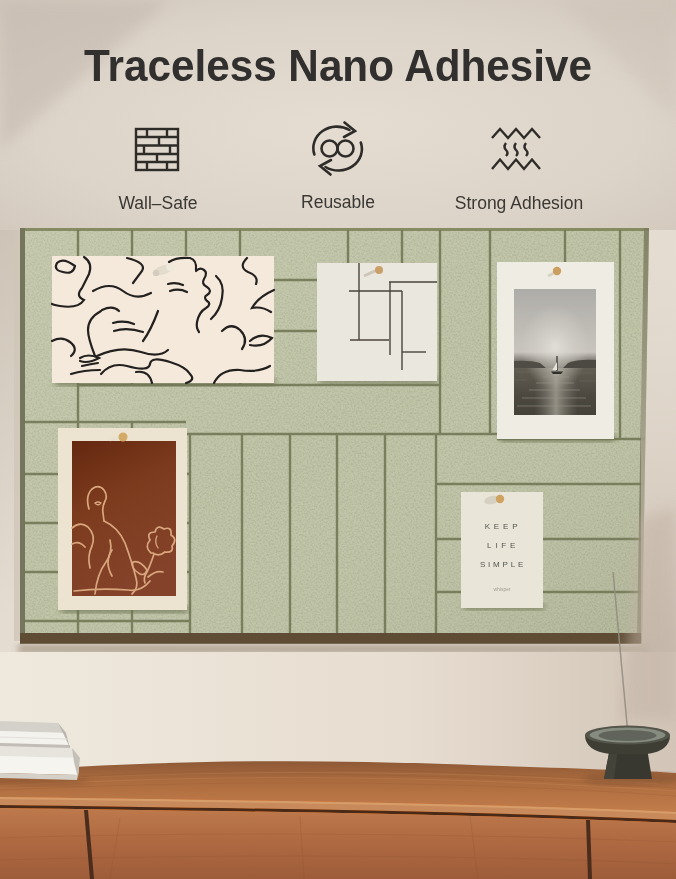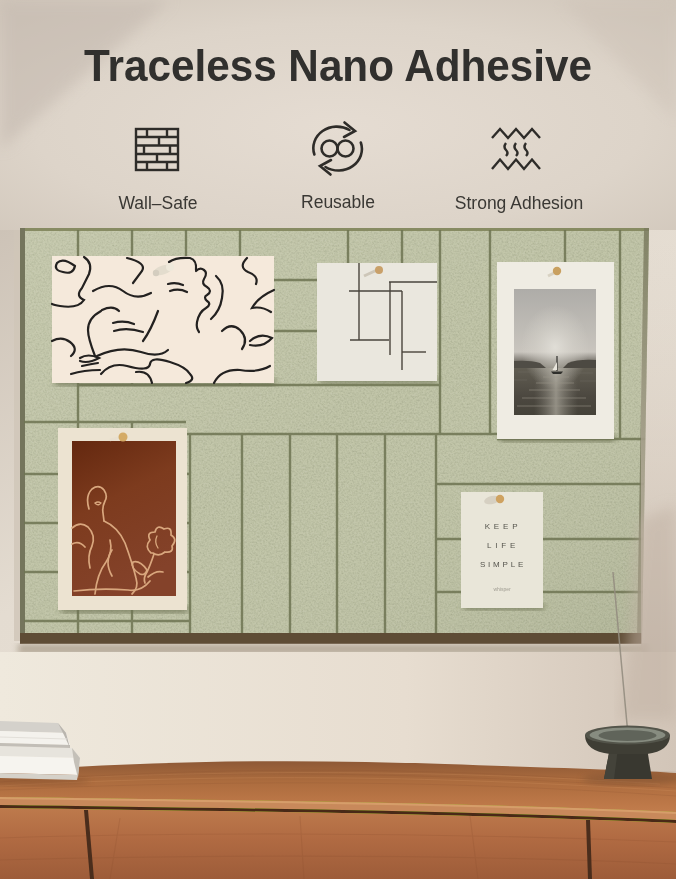--- a/index.html
+++ b/index.html
@@ -1,17 +1,17 @@
 <!DOCTYPE html>
 <html><head>
 <meta charset="utf-8">
 <style>
   html,body{margin:0;padding:0;}
   body{width:676px;height:879px;overflow:hidden;font-family:"Liberation Sans",sans-serif;}
-  .stage{position:relative;width:676px;height:879px;background:#84cc16;}
+  .stage{position:relative;width:676px;height:879px;background:#f97316;}
   svg{position:absolute;top:0;left:0;}
 </style>
 </head>
 <body>
 <div class="stage">
 <svg width="676" height="879" viewBox="0 0 676 879" xmlns="http://www.w3.org/2000/svg">
 <defs>
   <radialGradient id="hdr" cx="50%" cy="55%" r="75%">
     <stop offset="0%" stop-color="#e5dcd2"></stop>
     <stop offset="60%" stop-color="#ddd4c9"></stop>

